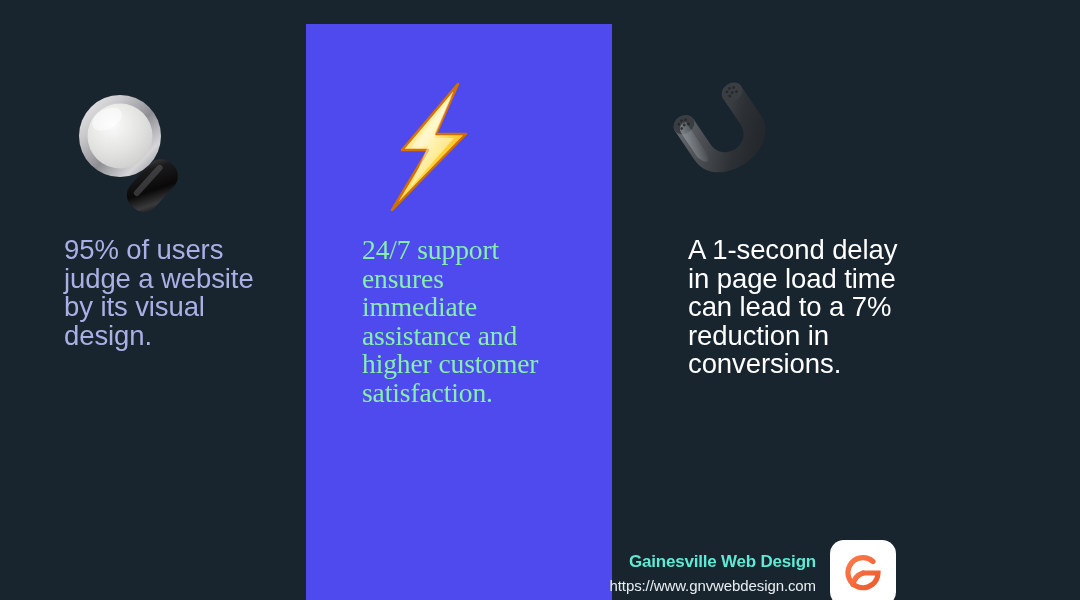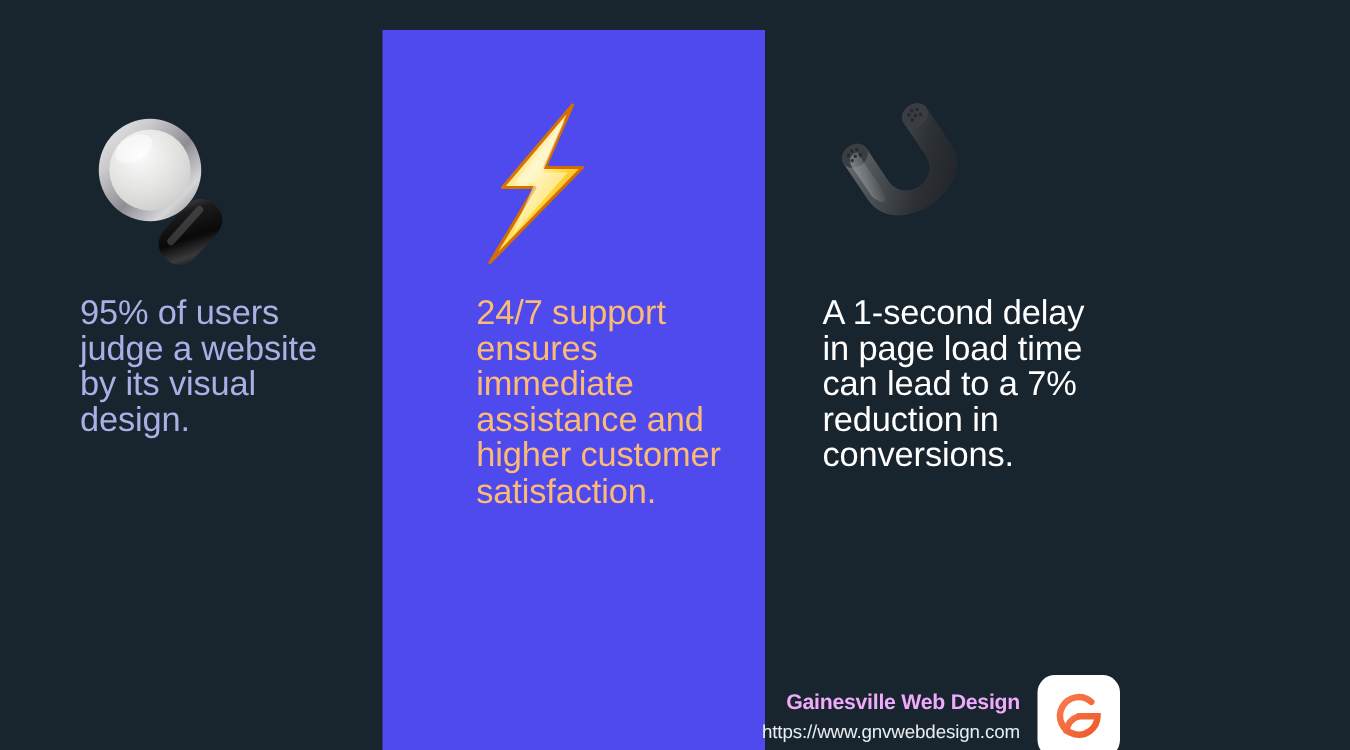--- a/index.html
+++ b/index.html
@@ -49,26 +49,27 @@
     font-size: 27.5px;
     line-height: 1.04;
     letter-spacing: -0.1px;
     white-space: pre-line;
     font-weight: 400;
   }
   .panel-left .stat-text {
     color: #aab0e6;
   }
   .panel-center .stat-text {
-    left: 75px;
+    left: 56px;
     width: 272px;
-    color: #fdba74;
+    color: #86efac;
+    font-family: Liberation Serif, serif;
   }
   .panel-right .stat-text {
-    left: 46px;
+    left: 76px;
     width: 280px;
     color: #ffffff;
   }
 
   
   .branding {
     position: absolute;
     right: 22px;
     bottom: 18px;
     display: flex;
@@ -76,21 +77,21 @@
     align-items: center;
     gap: 14px;
   }
   .branding-text {
     display: flex;
     flex-direction: column;
     align-items: flex-end;
     gap: 5px;
   }
   .brand-name {
-    color: #f0abfc;
+    color: #5eead4;
     font-size: 17px;
     font-weight: bold;
     letter-spacing: -0.2px;
     white-space: nowrap;
   }
   .brand-url {
     color: #e8eef2;
     font-size: 15px;
     font-weight: 400;
     letter-spacing: -0.1px;

